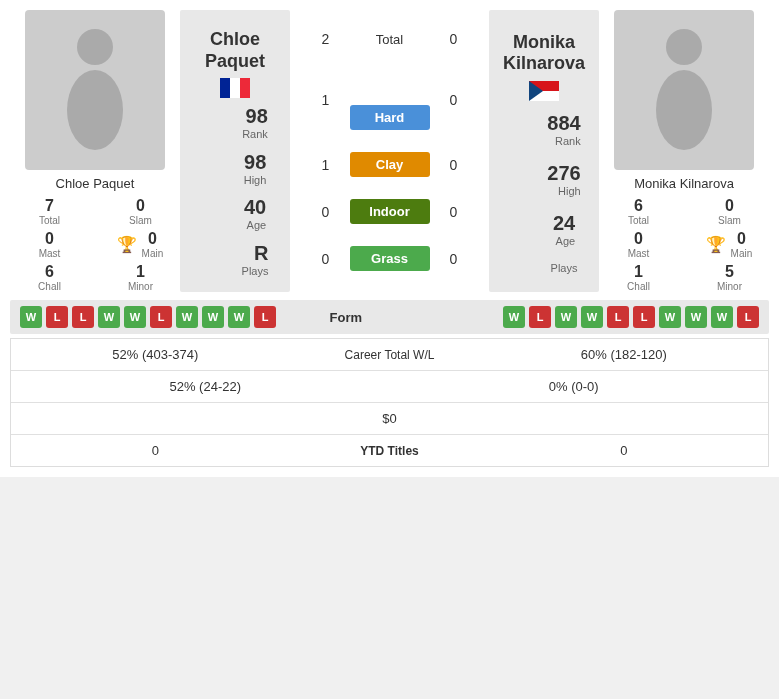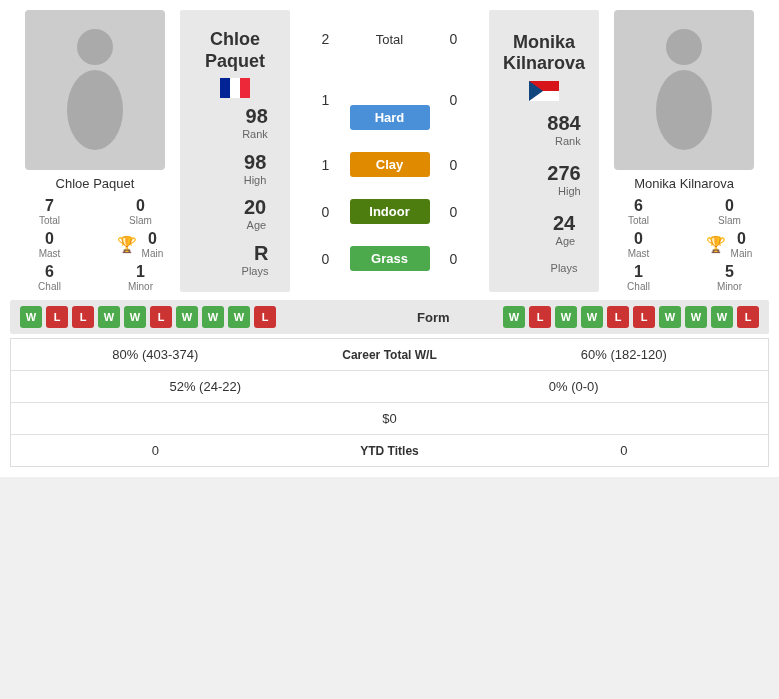--- a/index.html
+++ b/index.html
@@ -163,21 +163,21 @@
     .form-left, .form-right {
       display: flex;
       gap: 4px;
       flex: 1;
     }
 
     .form-right { justify-content: flex-end; }
 
     .form-label {
       width: 120px;
-      text-align: right;
+      text-align: left;
       font-size: 13px;
       font-weight: bold;
       color: #333;
       flex-shrink: 0;
     }
 
     .form-badge {
       width: 22px;
       height: 22px;
       border-radius: 3px;
@@ -300,21 +300,21 @@
       </div>
       <div class="stat-box">
         <div class="big">98</div>
         <div class="lbl">Rank</div>
       </div>
       <div class="stat-box">
         <div class="big">98</div>
         <div class="lbl">High</div>
       </div>
       <div class="stat-box">
-        <div class="big">20</div>
+        <div class="big">40</div>
         <div class="lbl">Age</div>
       </div>
       <div class="stat-box">
         <div class="big">R</div>
         <div class="lbl">Plays</div>
       </div>
     </div>
 
     <div class="court-col">
 
@@ -441,22 +441,22 @@
         <div class="form-badge l">L</div>
         <div class="form-badge w">W</div>
         <div class="form-badge w">W</div>
         <div class="form-badge w">W</div>
         <div class="form-badge l">L</div>
       </div>
   </div>
 
   <div class="bottom-section" id="stats-rows">
       <div class="stats-row">
-        <div class="stats-value-left">80% (403-374)</div>
-        <div class="stats-center-label" style="font-weight: bold;">Career Total W/L</div>
+        <div class="stats-value-left">52% (403-374)</div>
+        <div class="stats-center-label" style="font-weight: normal;">Career Total W/L</div>
         <div class="stats-value-right">60% (182-120)</div>
       </div>
       <div class="stats-row">
         <div class="stats-value-left">52% (24-22)</div>
         <div class="stats-value-right">0% (0-0)</div>
       </div>
       <div class="stats-row">
         <div class="stats-value-right">$0</div>
       </div>
       <div class="stats-row">

